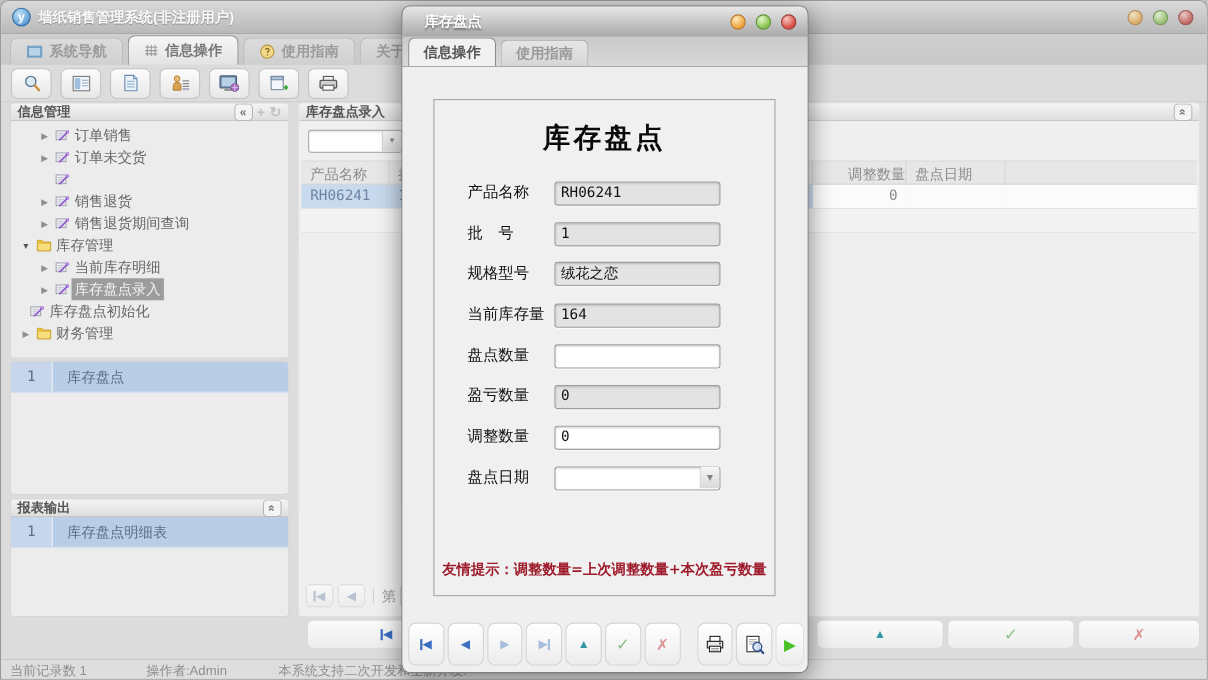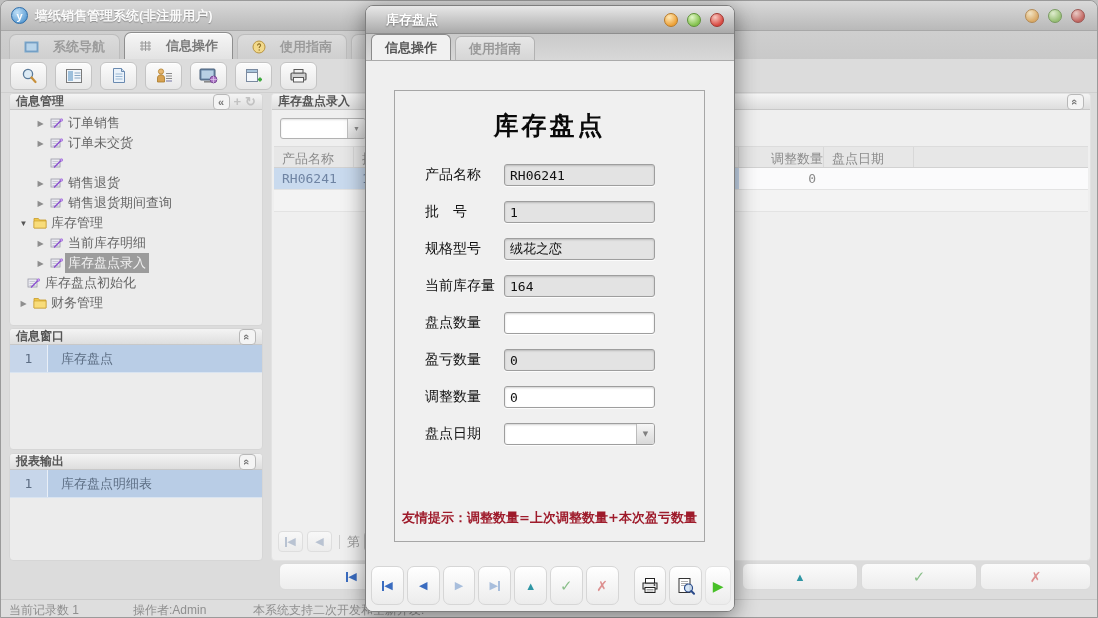--- a/index.html
+++ b/index.html
@@ -14,21 +14,21 @@
   .title-text { color:#fbfbfb; font-size:13px; font-weight:bold; text-shadow:0 1px 1px #8a8a8a; }
   .lights { position:absolute; right:12px; top:8px; display:flex; gap:9px; }
   .light { width:14px; height:14px; border-radius:50%; }
   .light.orange { background:radial-gradient(circle at 35% 28%, #ffe9b8, #eda239 70%); border:1px solid #b87a28; }
   .light.green  { background:radial-gradient(circle at 35% 28%, #e2f6c8, #84c24e 70%); border:1px solid #5e9238; }
   .light.red    { background:radial-gradient(circle at 35% 28%, #f8c8c0, #d84a42 70%); border:1px solid #a03630; }
   .lights.dim .light { opacity:.8; filter:saturate(.8); }
 
   
   .tabstrip { position:absolute; left:0; top:30px; right:0; height:28px; background:linear-gradient(#cfcfcf,#c9c9c9); display:flex; align-items:flex-end; padding-left:8px; }
-  .tab { height:25px; padding:0 14px; display:flex; align-items:center; gap:14px; font-size:13px; font-weight:bold; color:#9b9b9b; border-radius:7px 7px 0 0; border:1px solid #bdbdbd; border-bottom:none; background:linear-gradient(#dcdcdc,#cfcfcf); margin-right:4px; cursor:default; }
+  .tab { height:25px; padding:0 14px; display:flex; align-items:center; gap:6px; font-size:13px; font-weight:bold; color:#9b9b9b; border-radius:7px 7px 0 0; border:1px solid #bdbdbd; border-bottom:none; background:linear-gradient(#dcdcdc,#cfcfcf); margin-right:4px; cursor:default; }
   .tab.active { background:linear-gradient(#f6f6f6,#e3e3e3); border-color:#8e8e8e; color:#787878; height:27px; box-shadow:inset 0 1px 0 #fff; }
   .tab .ticon { display:flex; }
 
   
   .toolbar { position:absolute; left:0; top:58px; right:0; height:34px; background:#dcdcdc; border-bottom:1px solid #cfcfcf; display:flex; align-items:center; gap:8px; padding:0 9px; }
   .tool-btn { width:37px; height:28px; border:1px solid #c4c4c4; border-radius:6px; background:linear-gradient(#fcfcfc,#e7e7e7); box-shadow:inset 0 1px 0 #fff; display:flex; align-items:center; justify-content:center; cursor:pointer; }
 
   
   .panel { position:absolute; background:#ececec; border:1px solid #d6d6d6; border-radius:4px; overflow:hidden; }
   .panel-header { height:16px; background:linear-gradient(#f4f4f4,#dedede); border-bottom:1px solid #c8c8c8; display:flex; align-items:center; padding:0 6px; font-size:12px; font-weight:bold; color:#555; }
@@ -357,25 +357,20 @@
               <path d="M1 1.5h4.2L6.8 3H13v8H1z" fill="#f0c84a" stroke="#c89a28" stroke-width="0.8"></path>
               <path d="M1 4h12v7H1z" fill="#f8dc7a" stroke="#c89a28" stroke-width="0.6"></path>
             </svg>
           </span>
           <span class="tlabel">财务管理</span>
         </div>
       </div>
   </div>
 
   <div class="panel" id="panel-info-window">
-    <div class="panel-header">
-      <span>信息窗口</span>
-      <span class="sp"></span>
-      <span class="hdr-btn"><span class="chev-up">«</span></span>
-    </div>
     <div id="info-window-list">
         <div class="list-row">
           <div class="num">1</div>
           <div class="lbl">库存盘点</div>
         </div>
       </div>
   </div>
 
   <div class="panel" id="panel-report">
     <div class="panel-header">

